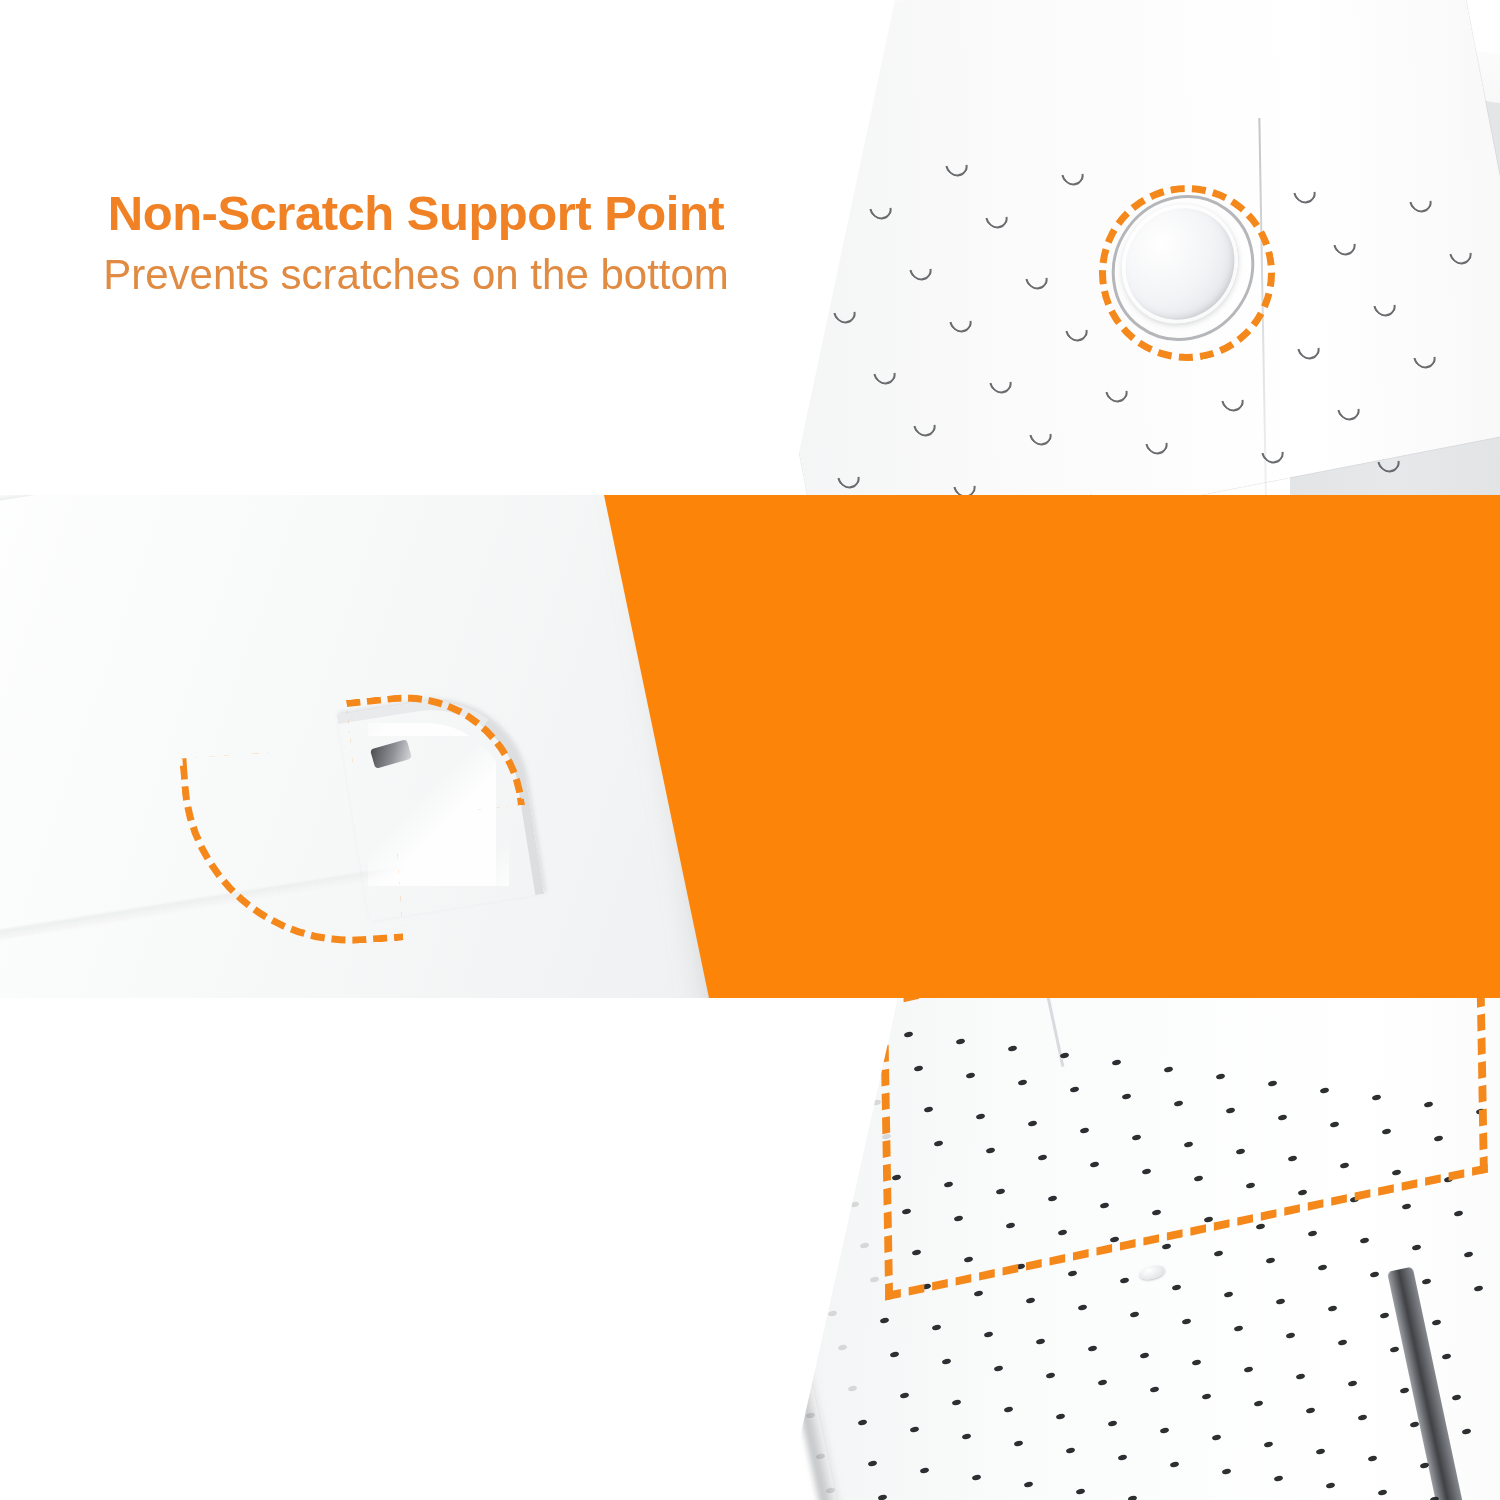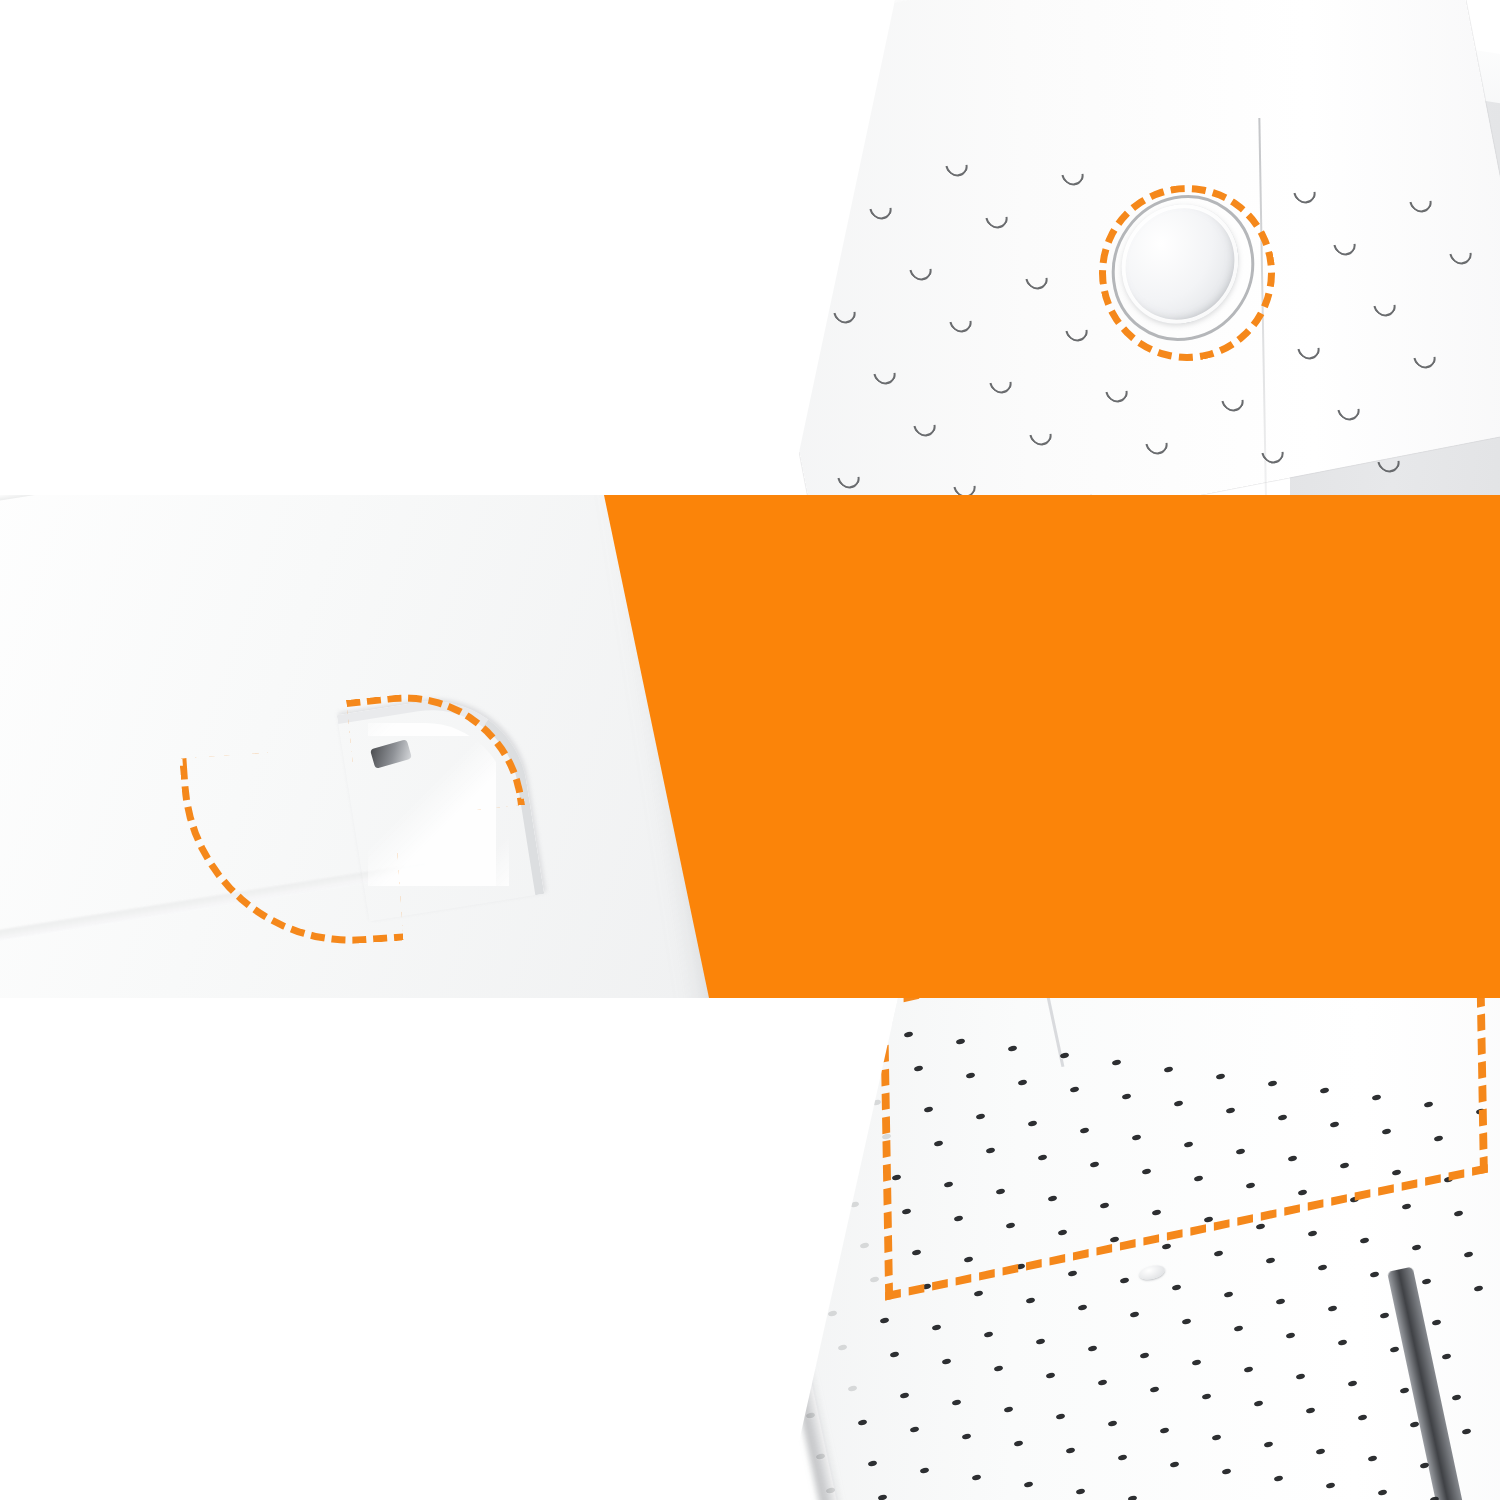--- a/index.html
+++ b/index.html
@@ -316,20 +316,22 @@
           <div class="hook" style="left: 954px; top: 475px;"></div>
           <div class="hook" style="left: 1070px; top: 484px;"></div>
           <div class="hook" style="left: 1186px; top: 493px;"></div>
         </div>
       <div id="foot"></div>
       <div id="foot-ring"></div>
       <div id="foot-dash"></div>
     </div>
 
     <div class="txt-block" id="top-copy">
+      <div class="head">Non-Scratch Support Point</div>
+      <div class="sub">Prevents scratches on the bottom</div>
     </div>
   </section>
 
   <section class="panel" id="panel-middle">
 
     <div id="photo-mid">
       <div id="box-body"></div>
       <div id="box-rim"></div>
       <div id="box-rim2"></div>
       <div id="box-fold"></div>

